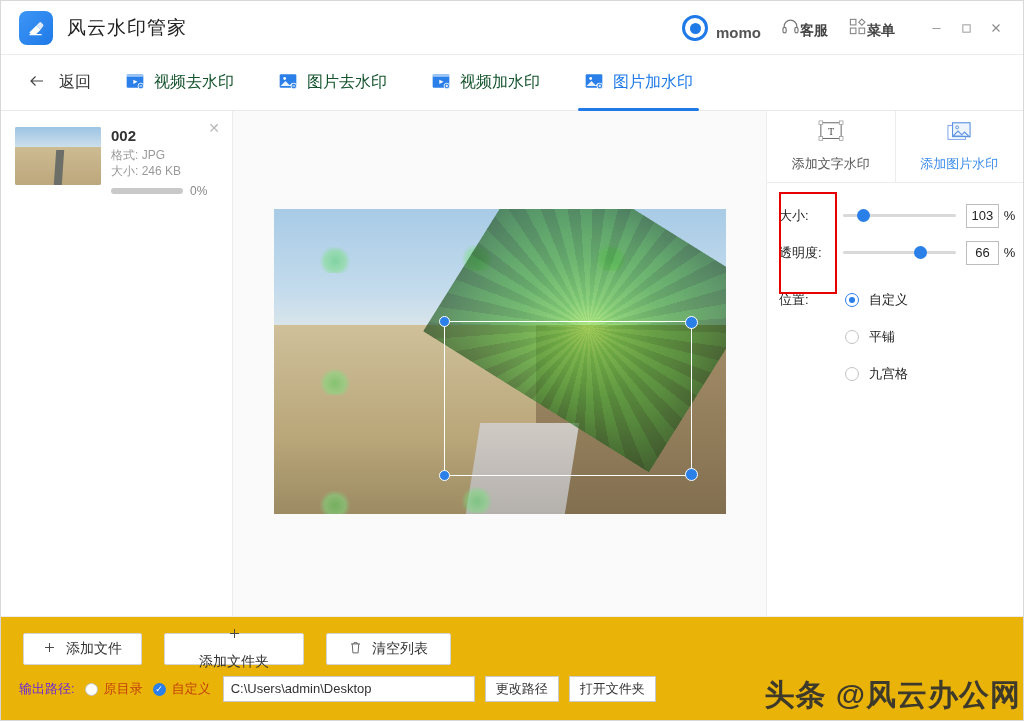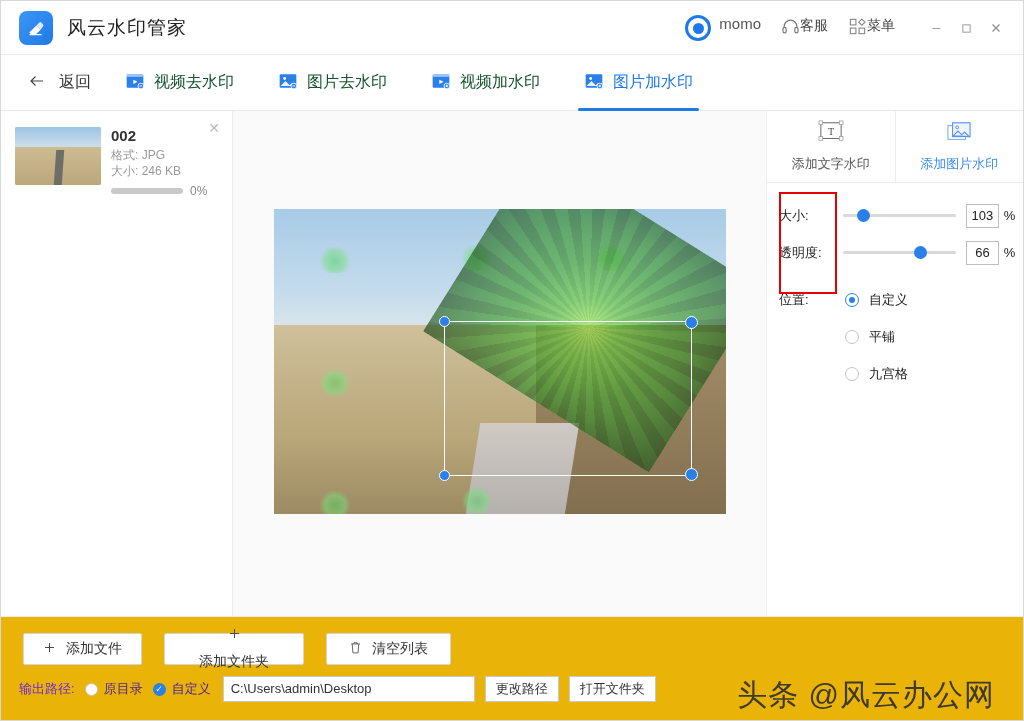--- a/index.html
+++ b/index.html
@@ -20,21 +20,21 @@
   .logo-box { width:34px; height:34px; margin-left:18px; border-radius:8px;
               background:linear-gradient(135deg,#3d95f5,#1f7ae8);
               display:flex; align-items:center; justify-content:center; }
   .app-title { margin-left:14px; font-size:19px; color:#222; letter-spacing:1px; }
   .tb-right { position:absolute; right:0; top:0; height:54px; display:flex;
               align-items:center; }
   .avatar { width:26px; height:26px; border-radius:50%; border:3px solid #1f7ae8;
             background:#fff; display:flex; align-items:center; justify-content:center; }
   .avatar i { width:11px; height:11px; border-radius:50%; background:#1f7ae8; display:block; }
   .user-name { margin-left:8px; font-size:15px; color:#555; }
-  .tb-item { display:flex; align-items:flex-start; margin-left:20px; cursor:pointer; }
+  .tb-item { display:flex; align-items:flex-end; margin-left:20px; cursor:pointer;font-weight:bold; }
   .tb-item .lbl { font-size:14px; color:#444; }
   .wctrls { display:flex; align-items:center; margin-left:26px; margin-right:12px; }
   .wbtn { width:30px; height:28px; display:flex; align-items:center;
           justify-content:center; color:#9a9a9a; cursor:pointer; }
 
   
   .navbar { position:absolute; left:0; top:54px; width:1022px; height:56px;
             background:#fff; display:flex; align-items:center;
             border-bottom:1px solid #e9e9e9; }
   .back { display:flex; align-items:center; margin-left:22px; cursor:pointer;
@@ -140,29 +140,29 @@
          color:#333; display:inline-flex; align-items:center; justify-content:center;
          gap:10px; cursor:pointer; border-radius:2px; }
   .row-btns { position:absolute; left:22px; top:16px; display:flex; gap:22px; }
   .b1 { width:119px; } .b2 { width:140px;flex-direction:column; } .b3 { width:125px; }
   .outrow { position:absolute; left:18px; top:675px; display:flex; align-items:center; }
   .outlabel { font-size:13px; color:#6d28d9; }
   .rdo { width:13px; height:13px; border-radius:50%; border:1px solid #c3c3c3;
          background:#fff; margin-left:10px; cursor:pointer; flex:0 0 auto; }
   .rdo.on { border:none; background:#2a7fe8; display:flex; align-items:center;
             justify-content:center; color:#fff; font-size:9px; }
-  .rdo-lbl { font-size:13px; color:#4c1d95; margin-left:6px; }
+  .rdo-lbl { font-size:13px; color:#c2410c; margin-left:6px; }
   .pathinput { width:252px; height:26px; border:1px solid #c9c9c9; margin-left:12px;
                font-size:13px; color:#333; padding:0 7px; line-height:24px;
                background:#fff; overflow:hidden; white-space:nowrap; }
   .sbtn { height:26px; border:1px solid #c9c9c9; background:#fff; font-size:13px;
           color:#333; padding:0 10px; margin-left:10px; cursor:pointer;
           display:inline-flex; align-items:center; }
-  .mark { position:absolute; right:28px; bottom:4px; font-size:30px;
-          color:#2f2f2f; font-weight:normal; letter-spacing:1px; opacity:.92;
+  .mark { position:absolute; right:2px; bottom:4px; font-size:30px;
+          color:#2f2f2f; font-weight:bold; letter-spacing:1px; opacity:.92;
           white-space:nowrap; }
 </style>
 </head>
 <body>
 
 <div class="app">
 
   <div class="titlebar">
     <div class="logo-box">
       <svg width="20" height="20" viewBox="0 0 24 24">

